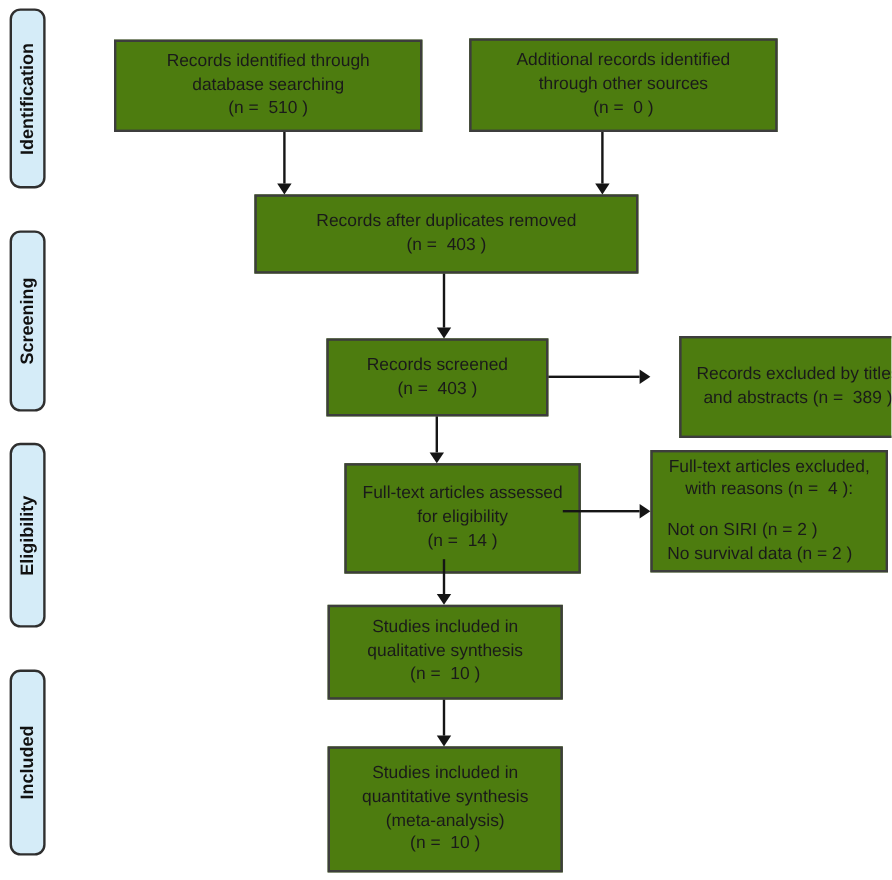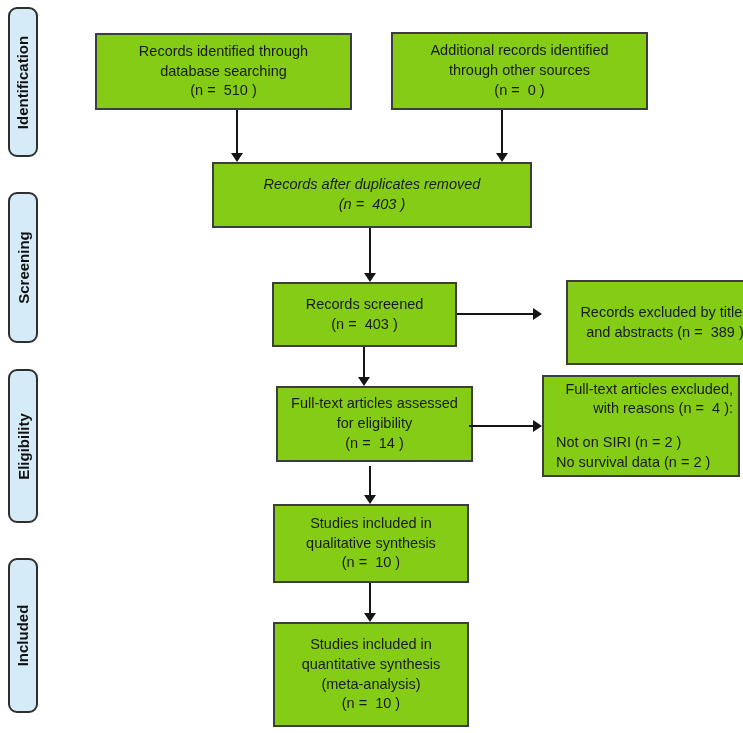--- a/index.html
+++ b/index.html
@@ -11,27 +11,27 @@
     position:absolute;left:8px;width:30px;
     background:#d5ecf8;border:2px solid #2f2f2f;border-radius:9px;
     display:flex;align-items:center;justify-content:center;
     box-sizing:border-box;
   }
   .stage .rot{
     transform:rotate(-90deg);white-space:nowrap;
     font-weight:bold;font-size:15px;color:#111;
   }
   .fbox{
-    position:absolute;background:#84cc16;border:2px solid #3d3d3d;
+    position:absolute;background:#4d7c0f;border:2px solid #3d3d3d;
     box-sizing:border-box;display:flex;flex-direction:column;
     align-items:center;justify-content:center;
     text-align:center;white-space:pre-wrap;
     font-size:14.5px;line-height:1.36;padding:3px 5px;
   }
-  .fbox .center-part{width:100%;text-align:right;white-space:pre-wrap;}
+  .fbox .center-part{width:100%;text-align:center;white-space:pre-wrap;}
   .fbox .left-part{width:100%;text-align:left;white-space:pre-wrap;padding-left:7px;box-sizing:border-box;margin-top:14px;}
   .varrow{position:absolute;width:2px;background:#151515;}
   .varrow::after{
     content:"";position:absolute;bottom:-9px;left:-5px;
     border-left:6px solid transparent;border-right:6px solid transparent;
     border-top:9px solid #151515;
   }
   .harrow{position:absolute;height:2px;background:#151515;}
   .harrow::after{
     content:"";position:absolute;right:-9px;top:-5px;
@@ -58,30 +58,30 @@
   </div>
 
   <div class="fbox" style="left:95px;top:33px;width:257px;height:77px;">Records identified through
 database searching
 (n =  510 )</div>
 
   <div class="fbox" style="left:391px;top:32px;width:257px;height:78px;text-align:center;">Additional records identified
 through other sources
 (n =  0 )</div>
 
-  <div class="fbox" style="left:212px;top:162px;width:320px;height:66px;font-style:italic;">Records after duplicates removed
+  <div class="fbox" style="left:212px;top:162px;width:320px;height:66px;">Records after duplicates removed
 (n =  403 )</div>
 
   <div class="fbox" style="left:272px;top:282px;width:185px;height:65px;text-align:center;">Records screened
 (n =  403 )</div>
 
   <div class="fbox" style="left:566px;top:280px;width:198px;height:85px;">Records excluded by titles
 and abstracts (n =  389 )</div>
 
-  <div class="fbox" style="left:276px;top:386px;width:197px;height:76px;">Full-text articles assessed
+  <div class="fbox" style="left:287px;top:386px;width:197px;height:92px;">Full-text articles assessed
 for eligibility
 (n =  14 )</div>
 
   <div class="fbox" style="left:542px;top:375px;width:198px;height:102px;">
     <div class="center-part">Full-text articles excluded,
 with reasons (n =  4 ):</div>
     <div class="left-part">Not on SIRI (n = 2 )
 No survival data (n = 2 )</div>
   </div>
 

